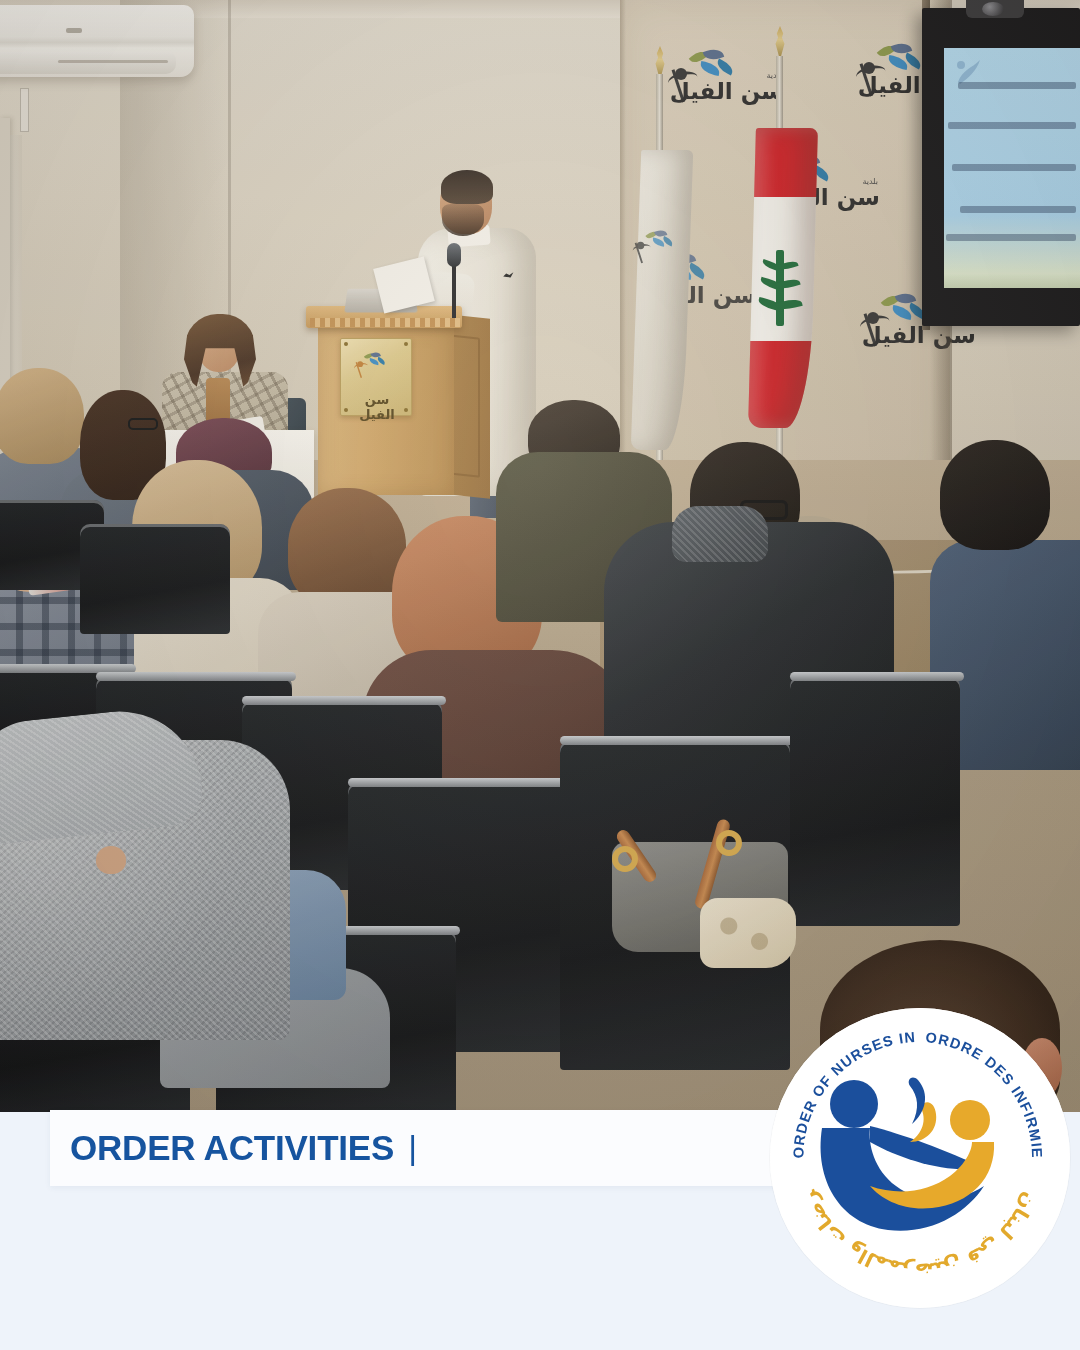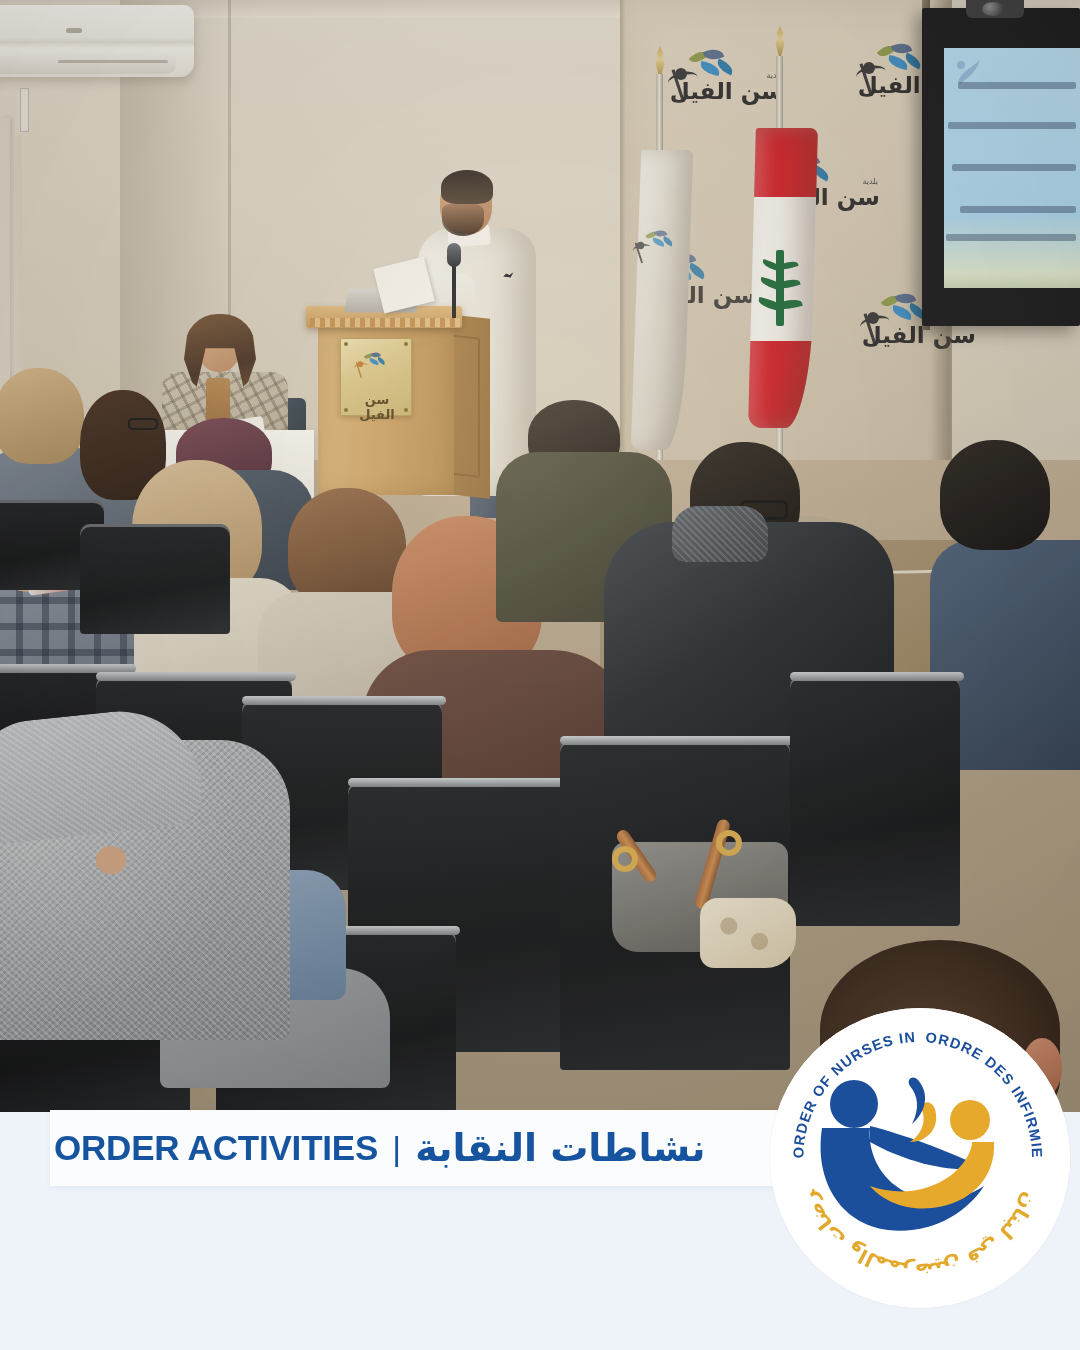--- a/index.html
+++ b/index.html
@@ -447,22 +447,22 @@
   
   #footer-bar {
     position: absolute; left: 50px; top: 1110px;
     width: 1010px; height: 76px;
     background: #fbfcfe;
     display: flex; align-items: center; justify-content: flex-start;
     box-shadow: 0 2px 6px rgba(40,60,100,.06);
     z-index: 40;
   }
   #footer-text {
-    display: flex; align-items: center; gap: 14px;
-    margin-left: 4px;
+    display: flex; align-items: flex-start; gap: 14px;
+    margin-left: 20px;
     color: #16549f;
     font-size: 35px;
     font-weight: 900;
     letter-spacing: .2px;
     white-space: nowrap;
   }
   #footer-en {
     font-family: "Liberation Sans", sans-serif;
     font-weight: 900;
     font-size: 35px;
@@ -777,21 +777,20 @@
     <div class="br-head"></div>
     <div class="br-ear"></div>
 
     <div class="photo-grade"></div>
   </div>
 
   <div id="footer-bar">
     <div id="footer-text">
       <span id="footer-en">ORDER ACTIVITIES</span>
       <span id="footer-sep">|</span>
-      <span id="footer-ar">نشاطات النقابة</span>
     </div>
   </div>
 
   <div id="order-badge">
     <svg viewBox="0 0 300 300" xmlns="http://www.w3.org/2000/svg">
       <defs>
         <path id="arcEN" d="M 34 162 A 116 116 0 0 1 150 34" fill="none"></path>
         <path id="arcFR" d="M 150 34 A 116 116 0 0 1 262 146" fill="none"></path>
         <path id="arcAR" d="M 258 172 A 112 112 0 0 1 46 186" fill="none"></path>
       </defs>

